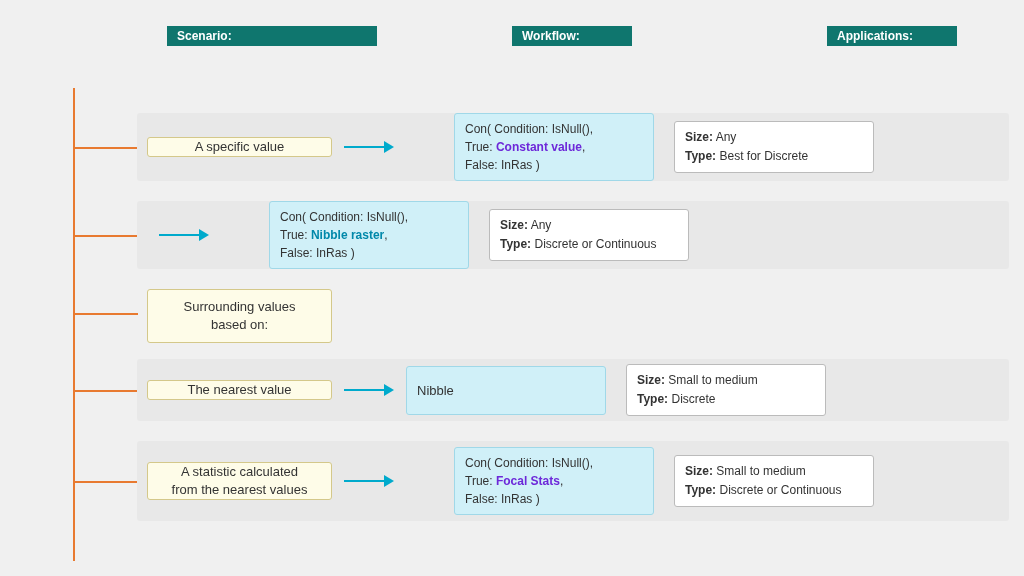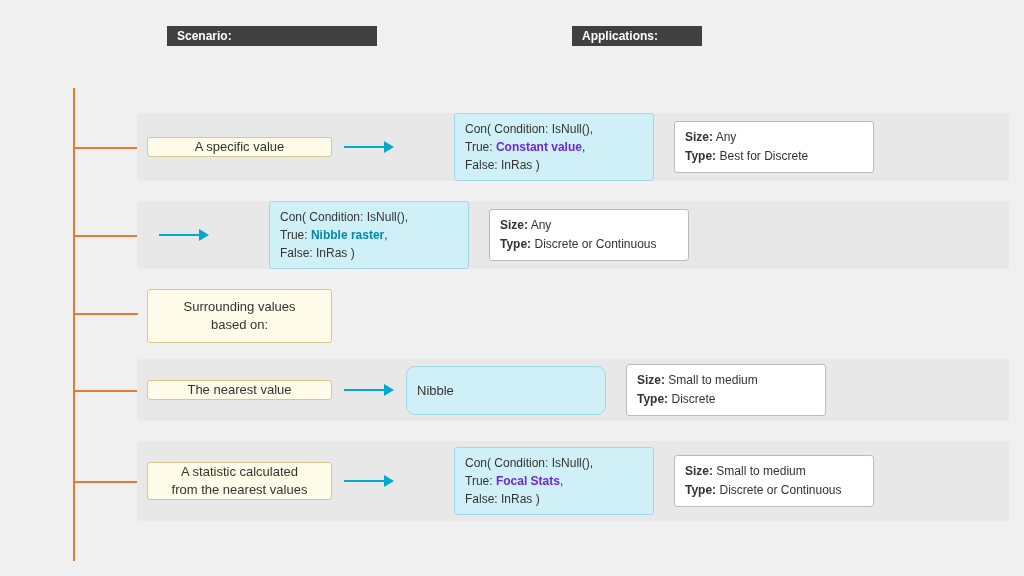--- a/index.html
+++ b/index.html
@@ -40,21 +40,21 @@
 
     
     .col-headers {
       position: absolute;
       top: 18px;
       left: 160px;
       right: 10px;
       display: flex;
     }
     .col-header {
-      background: #404040;
+      background: #0f766e;
       color: #fff;
       padding: 3px 10px;
       font-size: 12px;
       font-weight: bold;
     }
     .col-scenario { margin-left: 0; width: 210px; }
     .col-workflow { margin-left: 135px; width: 120px; }
     .col-applications { margin-left: 195px; width: 130px; }
 
     
@@ -179,36 +179,37 @@
       position: absolute;
       left: 66px;
       width: 2px;
       background: #e87a30;
     }
 
     
     .nibble-box {
       background: #d0f0f8;
       border: 1px solid #a0d8e8;
-      border-radius: 9px;
+      border-radius: 3px;
       padding: 16px 10px;
       width: 200px;
       font-size: 13px;
       color: #333;
       text-align: left;
     }
   </style>
 </head>
 <body>
 
 <div class="diagram-container">
 
 
   <div class="col-headers">
     <div class="col-header col-scenario">Scenario:</div>
+    <div class="col-header col-workflow">Workflow:</div>
     <div class="col-header col-applications">Applications:</div>
   </div>
 
   <div class="v-line-main"></div>
 
   <div class="h-connector" style="top: 139px; width: 65px;"></div>
 
   <div class="h-connector" style="top: 227px; width: 65px;"></div>
 
   <div class="h-connector" style="top: 305px; width: 65px;"></div>

